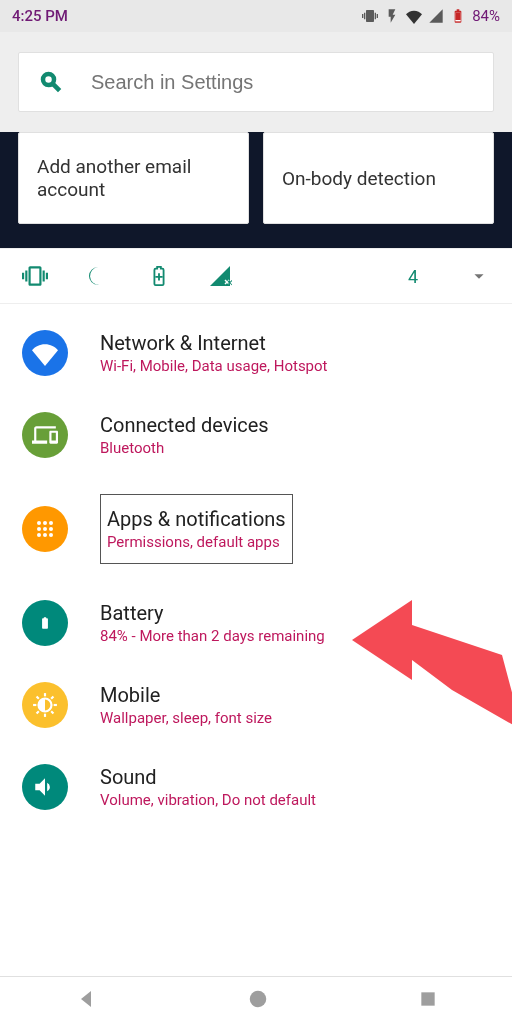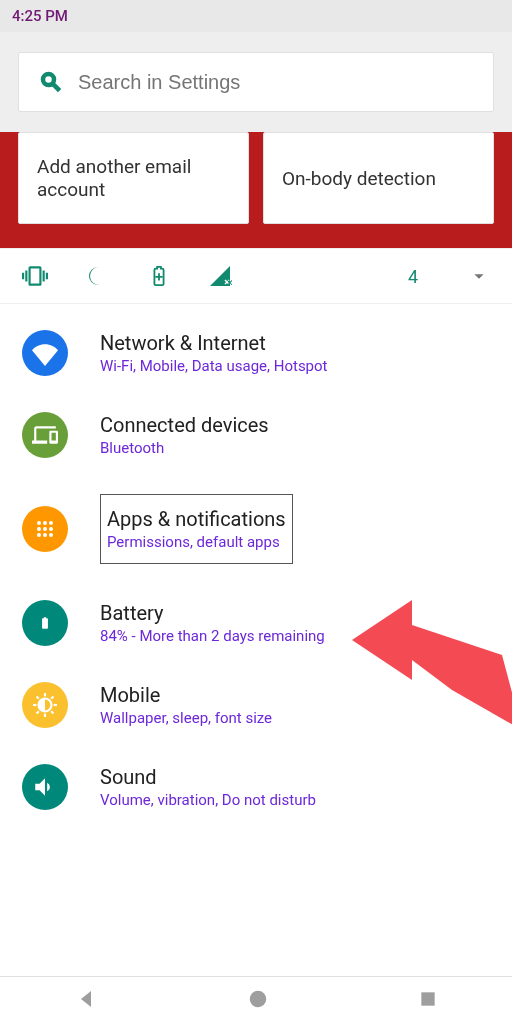--- a/index.html
+++ b/index.html
@@ -29,32 +29,32 @@
     padding: 20px 18px;
   }
   .search-box {
     background: #fff;
     border: 1px solid #e0e0e0;
     border-radius: 2px;
     height: 60px;
     display: flex;
     align-items: center;
     padding: 0 20px;
-    gap: 15px;
+    gap: 28px;
   }
   .search-box input {
     border: none;
     outline: none;
     font-size: 20px;
     color: #757575;
     flex: 1;
     background: transparent;
   }
   .tiles-row {
-    background: #b91c1c;
+    background: #0f172a;
     display: flex;
     gap: 14px;
     padding: 0 18px 24px;
     align-items: center;
   }
   .tile {
     flex: 1;
     background: #fff;
     border: 1px solid #e0e0e0;
     border-radius: 2px;
@@ -89,21 +89,21 @@
     display: flex; align-items: center; justify-content: center;
     flex-shrink: 0;
   }
   .ic-blue { background: #1a73e8; }
   .ic-green { background: #689f38; }
   .ic-orange { background: #ff9800; }
   .ic-teal { background: #00897b; }
   .ic-yellow { background: #fbc02d; }
   .setting-text { flex: 1; }
   .setting-title { font-size: 20px; color: #212121; margin-bottom: 2px; }
-  .setting-sub { font-size: 15px; color: #6d28d9; }
+  .setting-sub { font-size: 15px; color: #be185d; }
   .highlight-box {
     border: 1px solid #555;
     padding: 12px 6px;
     display: inline-block;
   }
   .nav-bar {
     position: absolute;
     bottom: 0; left: 0; right: 0;
     height: 48px;
     border-top: 1px solid #e0e0e0;
@@ -118,20 +118,41 @@
     right: -10px;
     top: 580px;
     pointer-events: none;
   }
 </style>
 </head>
 <body>
 
 <div class="status-bar">
   <span class="status-left">4:25 PM</span>
+  <div class="status-right">
+    <svg viewBox="0 0 24 24">
+        <path fill="#5a5a5a" d="M0 15h2V9H0v6zm3 2h2V7H3v10zm19-8v6h2V9h-2zm-3 8h2V7h-2v10zM16.5 3h-9C6.67 3 6 3.67 6 4.5v15c0 .83.67 1.5 1.5 1.5h9c.83 0 1.5-.67 1.5-1.5v-15c0-.83-.67-1.5-1.5-1.5z"></path>
+      </svg>
+    <svg viewBox="0 0 24 24" width="12" height="12">
+        <path fill="#5a5a5a" d="M7 2v11h3v9l7-12h-4l4-8z"></path>
+      </svg>
+    <svg viewBox="0 0 24 24">
+        <path fill="#333" d="M12 4C7 4 2.73 6.2 0 9.5L12 24 24 9.5C21.27 6.2 17 4 12 4z"></path>
+      </svg>
+    <svg viewBox="0 0 24 24">
+        <path fill="#5a5a5a" d="M2 22h20V2L2 22z"></path>
+        <path fill="#fff" d="M2 22h10V12L2 22z" opacity="0"></path>
+      </svg>
+    <svg viewBox="0 0 24 24">
+        <path fill="#c62828" d="M15.67 4H14V2h-4v2H8.33C7.6 4 7 4.6 7 5.33v15.33C7 21.4 7.6 22 8.33 22h7.33c.74 0 1.34-.6 1.34-1.33V5.33C17 4.6 16.4 4 15.67 4z"></path>
+        <rect x="8" y="7" width="8" height="13" fill="#fff"></rect>
+        <rect x="8" y="7" width="8" height="11" fill="#c62828"></rect>
+      </svg>
+    <span>84%</span>
+  </div>
 </div>
 
 <div class="search-area">
   <div class="search-box">
     <svg width="24" height="24" viewBox="0 0 24 24">
         <path fill="none" stroke="#128a70" stroke-width="2.5" d="M15.5 14h-.79l-.28-.27A6.471 6.471 0 0016 9.5 6.5 6.5 0 109.5 16c1.61 0 3.09-.59 4.23-1.57l.27.28v.79l5 4.99L20.49 19l-4.99-5zm-6 0C7.01 14 5 11.99 5 9.5S7.01 5 9.5 5 14 7.01 14 9.5 11.99 14 9.5 14z"></path>
         <circle cx="9.5" cy="9.5" r="5.5" fill="none" stroke="#128a70" stroke-width="2.5"></circle>
         <line x1="14" y1="14" x2="20" y2="20" stroke="#128a70" stroke-width="2.5"></line>
       </svg>
     <input type="text" placeholder="Search in Settings" style="">
@@ -264,21 +285,21 @@
   </div>
 
   <div class="setting-row">
     <div class="setting-icon ic-teal">
       <svg width="26" height="26" viewBox="0 0 24 24">
           <path fill="#fff" d="M3 9v6h4l5 5V4L7 9H3zm13.5 3A4.5 4.5 0 0014 7.97v8.05c1.48-.73 2.5-2.25 2.5-4.02z"></path>
         </svg>
     </div>
     <div class="setting-text">
       <div class="setting-title">Sound</div>
-      <div class="setting-sub">Volume, vibration, Do not disturb</div>
+      <div class="setting-sub">Volume, vibration, Do not default</div>
     </div>
   </div>
 
 </div>
 
 <svg class="arrow-annotation" width="180" height="180" viewBox="0 0 180 180">
   <polygon fill="#f44a54" points="10,60 70,20 70,45 160,75 180,150 110,110 70,80 70,100"></polygon>
 </svg>
 
 <div class="nav-bar">

